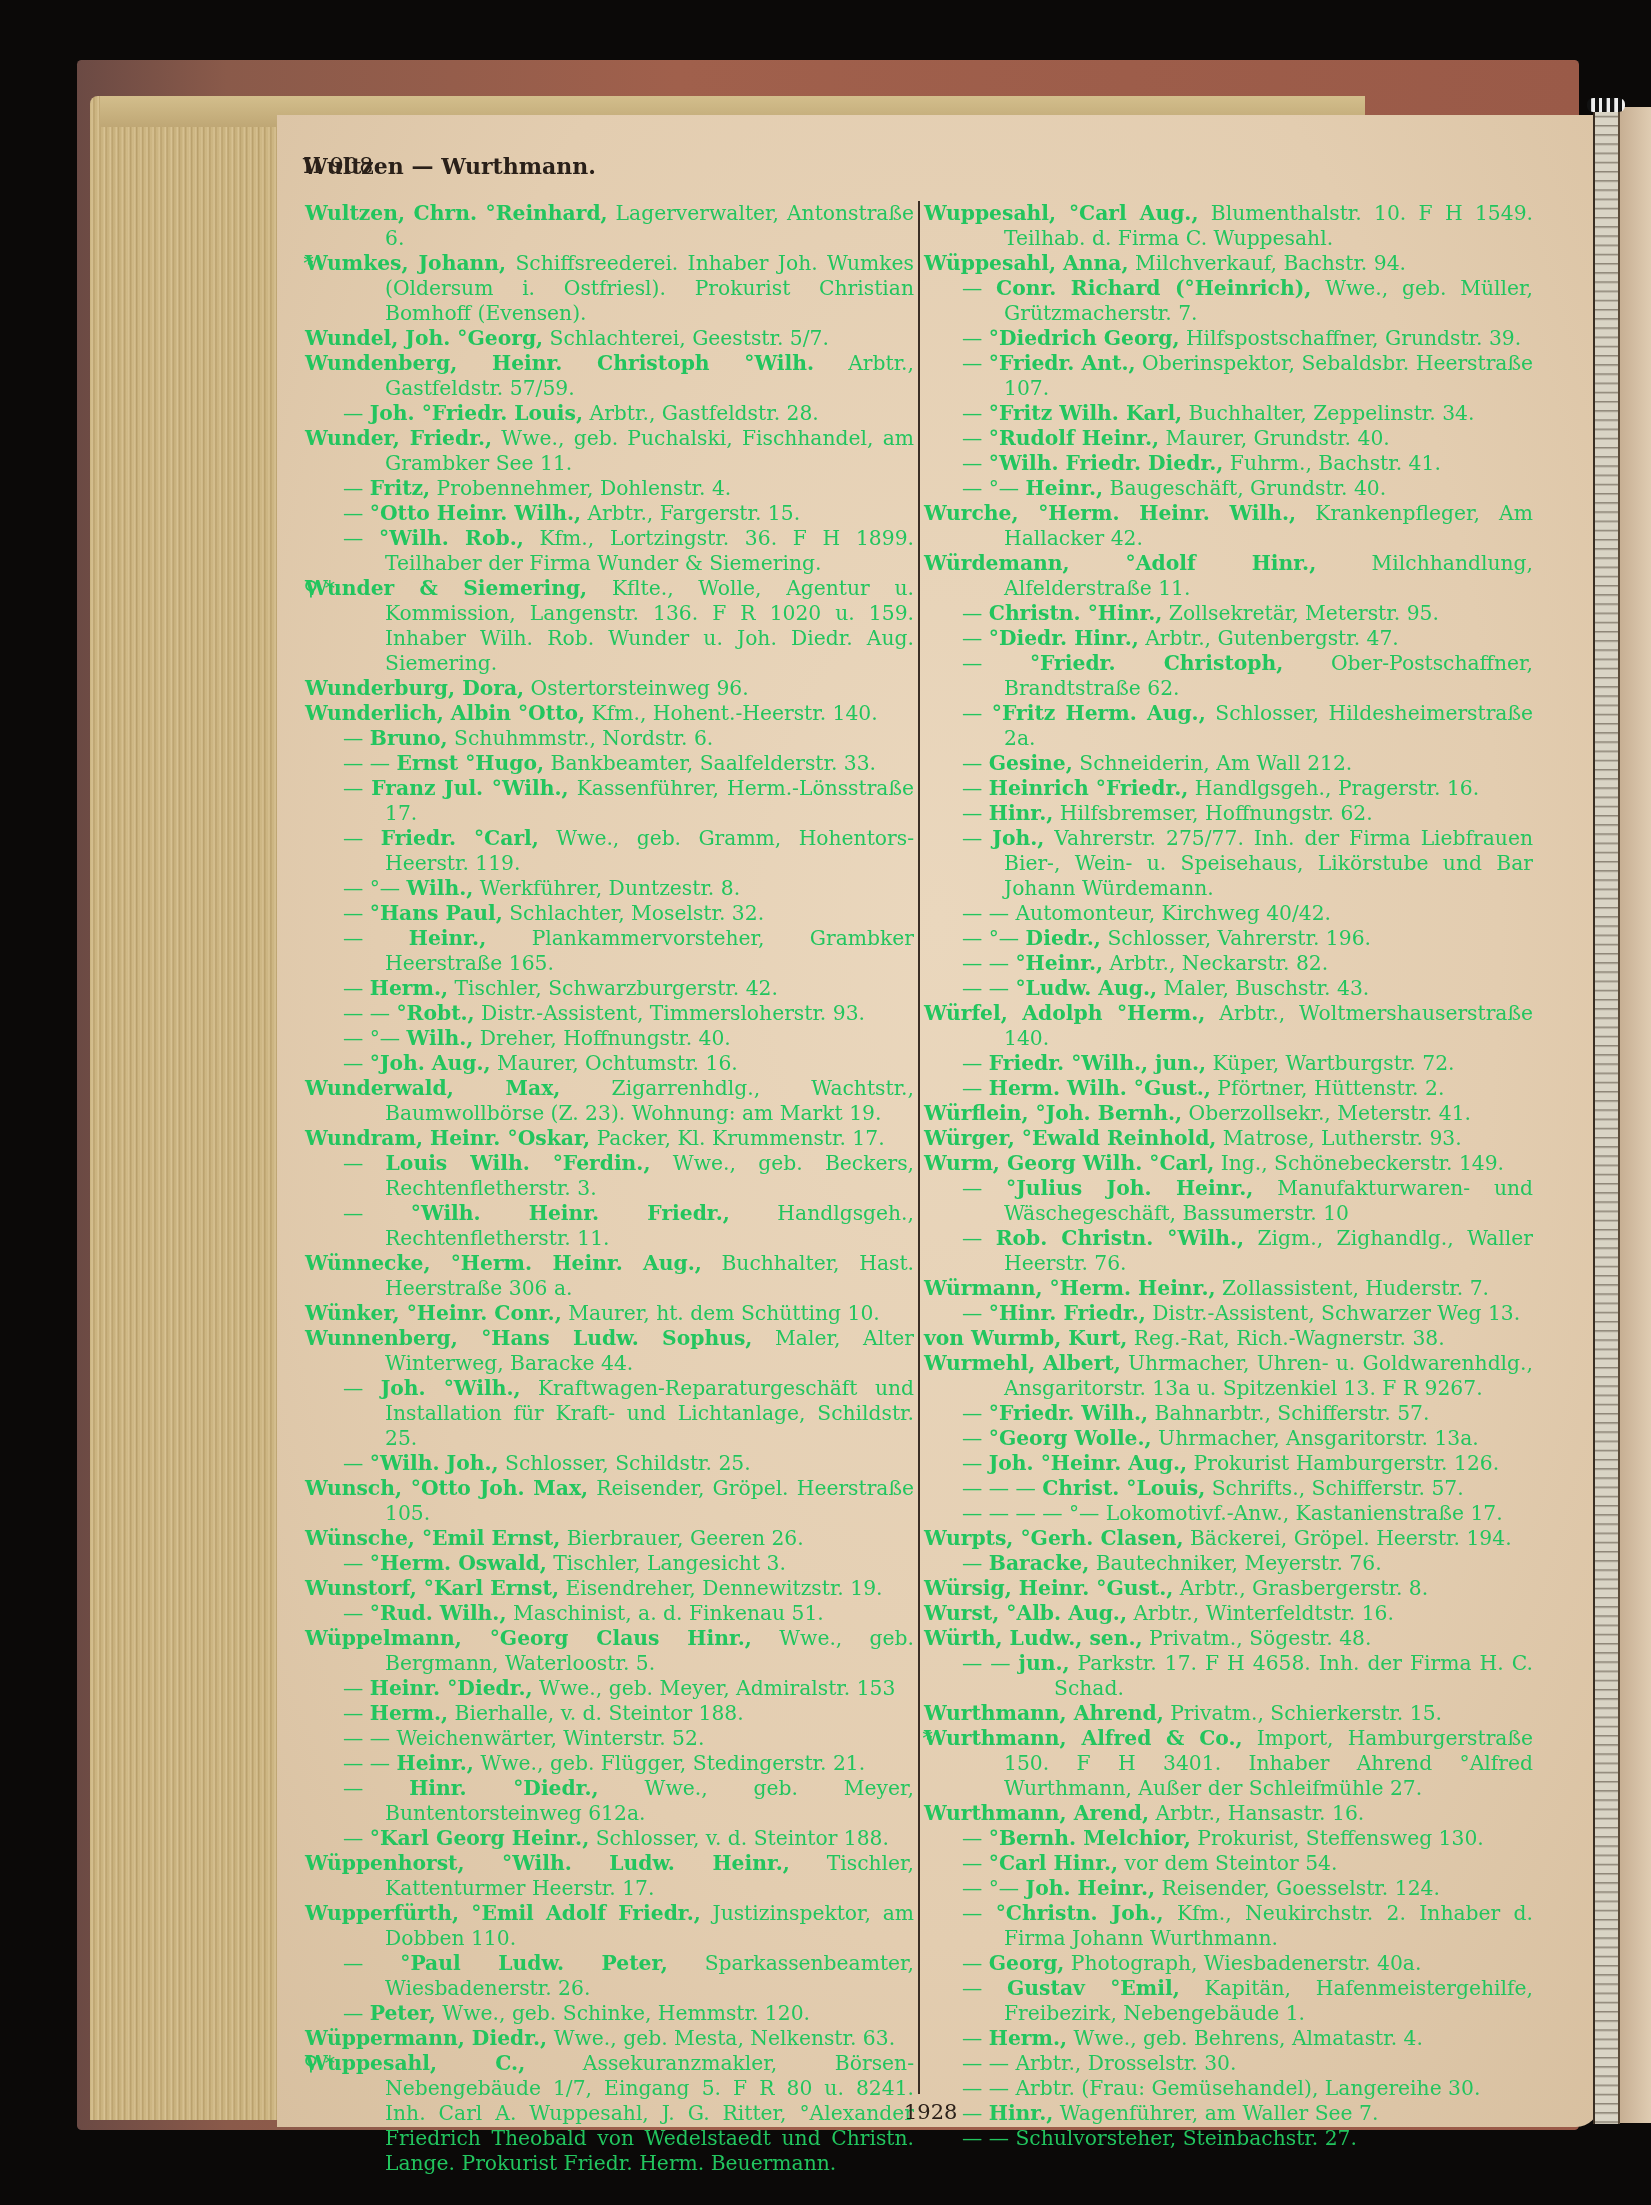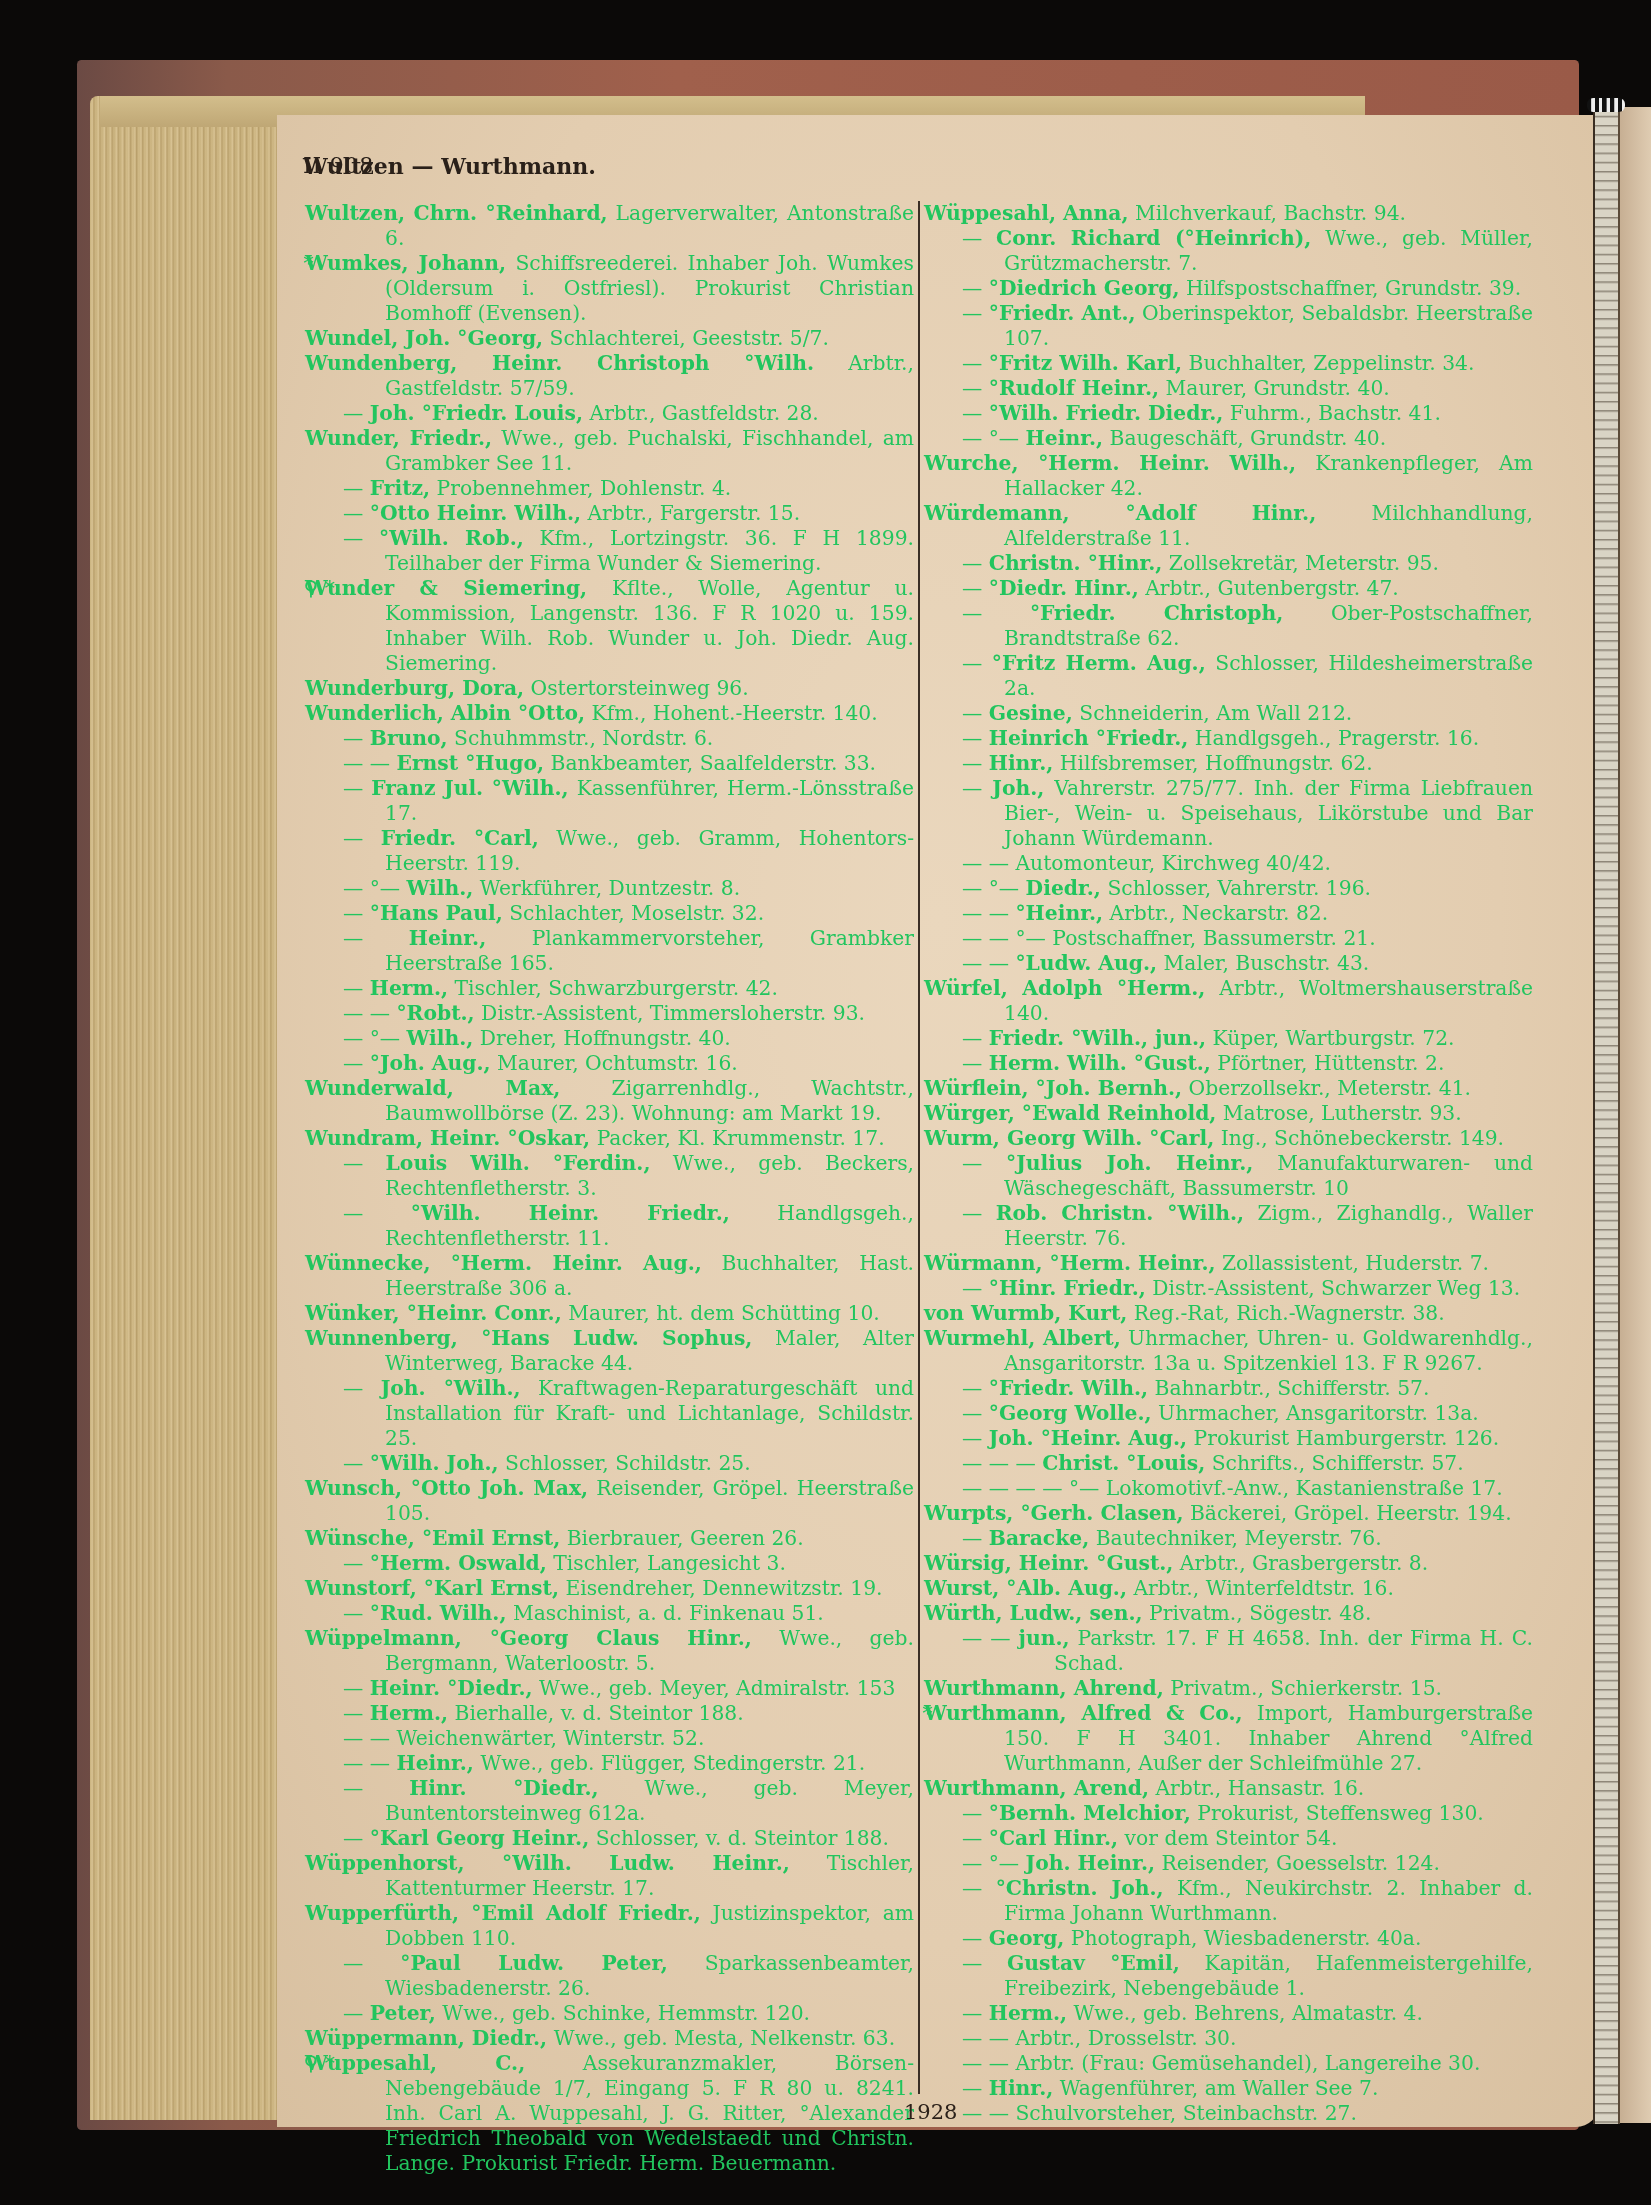--- a/index.html
+++ b/index.html
@@ -128,20 +128,21 @@
     <div class="entry sub"><span>— </span><span class="b">Hinr. °Diedr.,</span><span> Wwe., geb. Meyer, Buntentorsteinweg 612a.</span></div>
     <div class="entry sub"><span>— </span><span class="b">°Karl Georg Heinr.,</span><span> Schlosser, v. d. Steintor 188.</span></div>
     <div class="entry"><span class="b">Wüppenhorst, °Wilh. Ludw. Heinr.,</span><span> Tischler, Kattenturmer Heerstr. 17.</span></div>
     <div class="entry"><span class="b">Wupperfürth, °Emil Adolf Friedr.,</span><span> Justizinspektor, am Dobben 110.</span></div>
     <div class="entry sub"><span>— </span><span class="b">°Paul Ludw. Peter,</span><span> Sparkassenbeamter, Wiesbadenerstr. 26.</span></div>
     <div class="entry sub"><span>— </span><span class="b">Peter,</span><span> Wwe., geb. Schinke, Hemmstr. 120.</span></div>
     <div class="entry"><span class="b">Wüppermann, Diedr.,</span><span> Wwe., geb. Mesta, Nelkenstr. 63.</span></div>
     <div class="entry"><span class="mark">⚲ *</span><span class="b">Wuppesahl, C.,</span><span> Assekuranzmakler, Börsen-Nebengebäude 1/7, Eingang 5. F R 80 u. 8241. Inh. Carl A. Wuppesahl, J. G. Ritter, °Alexander Friedrich Theobald von Wedelstaedt und Christn. Lange. Prokurist Friedr. Herm. Beuermann.</span></div>
   </div>
 <div class="column col-right" id="col-right">
+    <div class="entry"><span class="b">Wuppesahl, °Carl Aug.,</span><span> Blumenthalstr. 10. F H 1549. Teilhab. d. Firma C. Wuppesahl.</span></div>
     <div class="entry"><span class="b">Wüppesahl, Anna,</span><span> Milchverkauf, Bachstr. 94.</span></div>
     <div class="entry sub"><span>— </span><span class="b">Conr. Richard (°Heinrich),</span><span> Wwe., geb. Müller, Grützmacherstr. 7.</span></div>
     <div class="entry sub"><span>— </span><span class="b">°Diedrich Georg,</span><span> Hilfspostschaffner, Grundstr. 39.</span></div>
     <div class="entry sub"><span>— </span><span class="b">°Friedr. Ant.,</span><span> Oberinspektor, Sebaldsbr. Heerstraße 107.</span></div>
     <div class="entry sub"><span>— </span><span class="b">°Fritz Wilh. Karl,</span><span> Buchhalter, Zeppelinstr. 34.</span></div>
     <div class="entry sub"><span>— </span><span class="b">°Rudolf Heinr.,</span><span> Maurer, Grundstr. 40.</span></div>
     <div class="entry sub"><span>— </span><span class="b">°Wilh. Friedr. Diedr.,</span><span> Fuhrm., Bachstr. 41.</span></div>
     <div class="entry sub2"><span>— °— </span><span class="b">Heinr.,</span><span> Baugeschäft, Grundstr. 40.</span></div>
     <div class="entry"><span class="b">Wurche, °Herm. Heinr. Wilh.,</span><span> Krankenpfleger, Am Hallacker 42.</span></div>
     <div class="entry"><span class="b">Würdemann, °Adolf Hinr.,</span><span> Milchhandlung, Alfelderstraße 11.</span></div>
@@ -149,21 +150,20 @@
     <div class="entry sub"><span>— </span><span class="b">°Diedr. Hinr.,</span><span> Arbtr., Gutenbergstr. 47.</span></div>
     <div class="entry sub"><span>— </span><span class="b">°Friedr. Christoph,</span><span> Ober-Postschaffner, Brandtstraße 62.</span></div>
     <div class="entry sub"><span>— </span><span class="b">°Fritz Herm. Aug.,</span><span> Schlosser, Hildesheimerstraße 2a.</span></div>
     <div class="entry sub"><span>— </span><span class="b">Gesine,</span><span> Schneiderin, Am Wall 212.</span></div>
     <div class="entry sub"><span>— </span><span class="b">Heinrich °Friedr.,</span><span> Handlgsgeh., Pragerstr. 16.</span></div>
     <div class="entry sub"><span>— </span><span class="b">Hinr.,</span><span> Hilfsbremser, Hoffnungstr. 62.</span></div>
     <div class="entry sub"><span>— </span><span class="b">Joh.,</span><span> Vahrerstr. 275/77. Inh. der Firma Liebfrauen Bier-, Wein- u. Speisehaus, Likörstube und Bar Johann Würdemann.</span></div>
     <div class="entry sub2"><span>— — </span><span>Automonteur, Kirchweg 40/42.</span></div>
     <div class="entry sub2"><span>— °— </span><span class="b">Diedr.,</span><span> Schlosser, Vahrerstr. 196.</span></div>
     <div class="entry sub2"><span>— — </span><span class="b">°Heinr.,</span><span> Arbtr., Neckarstr. 82.</span></div>
-    <div class="entry sub2"><span>— — °— </span><span>Postschaffner, Bassumerstr. 21.</span></div>
     <div class="entry sub2"><span>— — </span><span class="b">°Ludw. Aug.,</span><span> Maler, Buschstr. 43.</span></div>
     <div class="entry"><span class="b">Würfel, Adolph °Herm.,</span><span> Arbtr., Woltmershauserstraße 140.</span></div>
     <div class="entry sub"><span>— </span><span class="b">Friedr. °Wilh., jun.,</span><span> Küper, Wartburgstr. 72.</span></div>
     <div class="entry sub"><span>— </span><span class="b">Herm. Wilh. °Gust.,</span><span> Pförtner, Hüttenstr. 2.</span></div>
     <div class="entry"><span class="b">Würflein, °Joh. Bernh.,</span><span> Oberzollsekr., Meterstr. 41.</span></div>
     <div class="entry"><span class="b">Würger, °Ewald Reinhold,</span><span> Matrose, Lutherstr. 93.</span></div>
     <div class="entry"><span class="b">Wurm, Georg Wilh. °Carl,</span><span> Ing., Schönebeckerstr. 149.</span></div>
     <div class="entry sub"><span>— </span><span class="b">°Julius Joh. Heinr.,</span><span> Manufakturwaren- und Wäschegeschäft, Bassumerstr. 10</span></div>
     <div class="entry sub"><span>— </span><span class="b">Rob. Christn. °Wilh.,</span><span> Zigm., Zighandlg., Waller Heerstr. 76.</span></div>
     <div class="entry"><span class="b">Würmann, °Herm. Heinr.,</span><span> Zollassistent, Huderstr. 7.</span></div>

